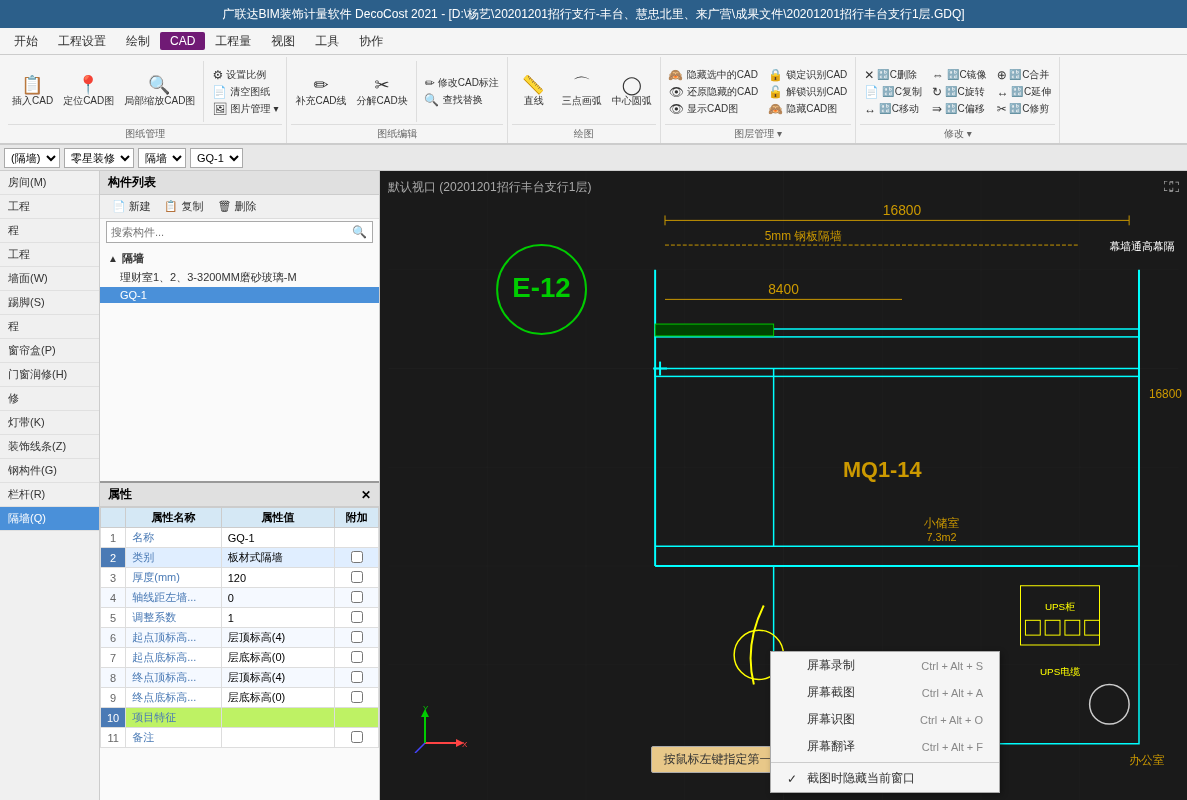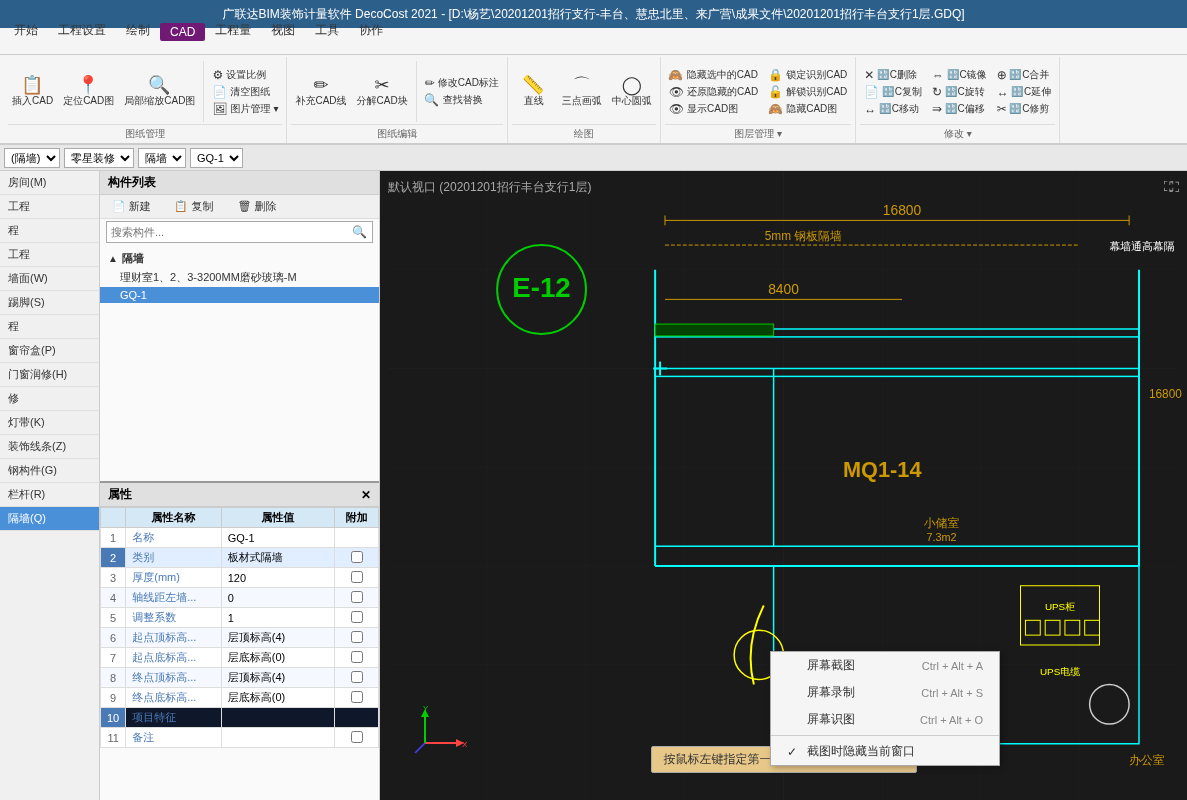--- a/index.html
+++ b/index.html
@@ -2,21 +2,21 @@
 <html><head>
   <meta charset="utf-8">
   <style>
     * { margin: 0; padding: 0; box-sizing: border-box; }
     body { font-family: 'Microsoft YaHei', SimSun, sans-serif; font-size: 12px; background: #f0f0f0; width: 1187px; height: 800px; overflow: hidden; }
 
     
     .title-bar { background: #2c5f8a; color: white; height: 28px; display: flex; align-items: center; justify-content: center; font-size: 12px; }
 
     
-    .menu-bar { background: #f5f5f5; height: 24px; display: flex; align-items: flex-end; border-bottom: 1px solid #ccc; padding: 13px 4px; }
+    .menu-bar { background: #f5f5f5; height: 24px; display: flex; align-items: center; border-bottom: 1px solid #ccc; padding: 13px 4px; }
     .menu-item { padding: 2px 10px; cursor: pointer; color: #333; font-size: 12px; }
     .menu-item.active { background: #701a75; color: white; border-radius: 2px; }
 
     
     .ribbon { background: #f5f5f5; border-bottom: 2px solid #ccc; display: flex; align-items: stretch; padding: 2px 4px 0 4px; height: 90px; }
     .ribbon-group { display: flex; flex-direction: column; border-right: 1px solid #ddd; padding: 2px 4px; min-width: 60px; }
     .ribbon-group-label { font-size: 10px; color: #666; text-align: center; margin-top: auto; padding-top: 2px; border-top: 1px solid #ddd; }
     .ribbon-buttons { display: flex; flex-direction: row; align-items: center; gap: 2px; flex: 1; }
     .ribbon-col { display: flex; flex-direction: column; gap: 1px; }
     .ribbon-btn { display: flex; flex-direction: column; align-items: center; justify-content: center; padding: 2px 4px; cursor: pointer; border-radius: 2px; min-width: 44px; font-size: 10px; color: #333; text-align: center; }
@@ -35,21 +35,21 @@
     .left-panel { width: 100px; background: #f0f0f0; border-right: 1px solid #ccc; overflow-y: auto; }
     .left-item { padding: 4px 8px; font-size: 11px; color: #333; cursor: pointer; border-bottom: 1px solid #e0e0e0; }
     .left-item.active { background: #4a90d9; color: white; }
 
     
     .center-panel { width: 280px; background: #fafafa; border-right: 1px solid #ccc; display: flex; flex-direction: column; }
 
     
     .comp-list { flex: 1; border-bottom: 2px solid #999; display: flex; flex-direction: column; }
     .comp-list-header { background: #e0e0e0; padding: 3px 8px; font-size: 12px; font-weight: bold; border-bottom: 1px solid #ccc; display: flex; align-items: center; justify-content: space-between; }
-    .comp-list-toolbar { padding: 3px 8px; background: #f0f0f0; border-bottom: 1px solid #ddd; display: flex; gap: 16px; align-items: center; }
+    .comp-list-toolbar { padding: 3px 8px; background: #f0f0f0; border-bottom: 1px solid #ddd; display: flex; gap: 6px; align-items: center; }
     .comp-btn { font-size: 11px; cursor: pointer; color: #333; padding: 1px 4px; border-radius: 2px; }
     .comp-search { padding: 2px 6px; display: flex; align-items: center; position: relative; }
     .comp-search input { width: 100%; height: 20px; border: 1px solid #aaa; font-size: 11px; padding: 0 4px; }
     .comp-tree { padding: 4px 0; flex: 1; overflow-y: auto; }
     .tree-node { padding: 2px 8px; font-size: 11px; color: #333; cursor: pointer; display: flex; align-items: center; gap: 4px; }
     .tree-node.selected { background: #4a90d9; color: white; }
     .tree-node.parent { font-weight: bold; }
     .tree-node.child { padding-left: 20px; }
     .tree-icon { font-size: 10px; }
 
@@ -399,21 +399,21 @@
               <td class="row-name">终点顶标高...</td>
               <td class="row-val">层顶标高(4)</td>
               <td class="checkbox-cell"><input type="checkbox" class="checkbox-sm" style=""></td>
             </tr>
             <tr>
               <td class="row-num">9</td>
               <td class="row-name">终点底标高...</td>
               <td class="row-val">层底标高(0)</td>
               <td class="checkbox-cell"><input type="checkbox" class="checkbox-sm" style=""></td>
             </tr>
-            <tr style="background:#0f172a;">
+            <tr style="background:#bef264;">
               <td class="row-num" style="background:#4a7ab5;color:white;">10</td>
               <td class="row-name" style="color:#4a7ab5;font-family:Liberation Mono, monospace;">项目特征</td>
               <td class="row-val"></td>
               <td class="checkbox-cell"></td>
             </tr>
             <tr>
               <td class="row-num">11</td>
               <td class="row-name">备注</td>
               <td class="row-val"></td>
               <td class="checkbox-cell"><input type="checkbox" class="checkbox-sm" style=""></td>
@@ -507,32 +507,37 @@
 
     <div class="viewport-title">
       <span>默认视口 (20201201招行丰台支行1层)</span>
     </div>
 
     <div class="viewport-maximize">⛶</div>
 
     <div class="context-menu">
       <div class="ctx-item">
         <span class="ctx-check"></span>
+        <span>屏幕录制</span>
+        <span class="ctx-shortcut">Ctrl + Alt + S</span>
+      </div>
+      <div class="ctx-item">
+        <span class="ctx-check"></span>
         <span>屏幕截图</span>
         <span class="ctx-shortcut">Ctrl + Alt + A</span>
-      </div>
-      <div class="ctx-item">
-        <span class="ctx-check"></span>
-        <span>屏幕录制</span>
-        <span class="ctx-shortcut">Ctrl + Alt + S</span>
       </div>
       <div class="ctx-item">
         <span class="ctx-check"></span>
         <span>屏幕识图</span>
         <span class="ctx-shortcut">Ctrl + Alt + O</span>
+      </div>
+      <div class="ctx-item">
+        <span class="ctx-check"></span>
+        <span>屏幕翻译</span>
+        <span class="ctx-shortcut">Ctrl + Alt + F</span>
       </div>
       <div class="ctx-sep"></div>
       <div class="ctx-item">
         <span class="ctx-check checkmark">✓</span>
         <span>截图时隐藏当前窗口</span>
       </div>
     </div>
 
     <div class="status-bar">
       <span>按鼠标左键指定第一个角点，或拾取构件图元</span>

